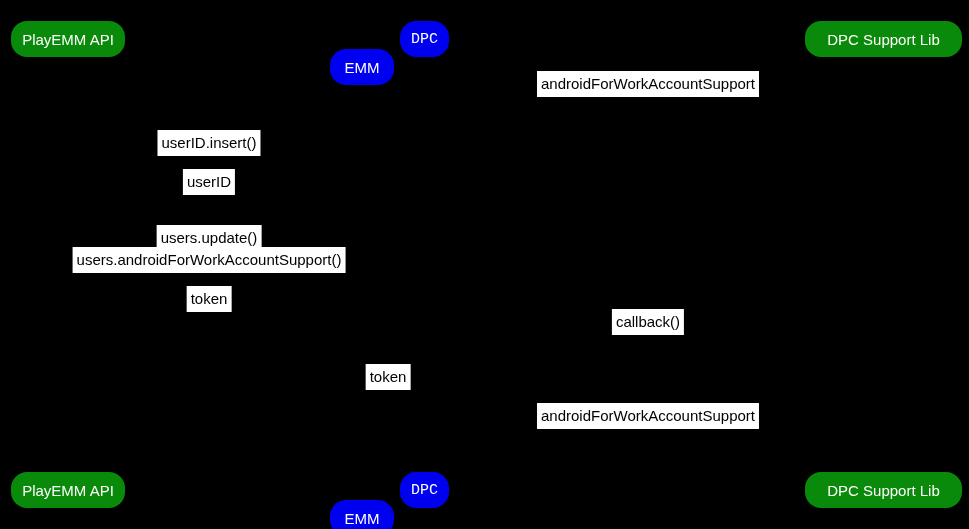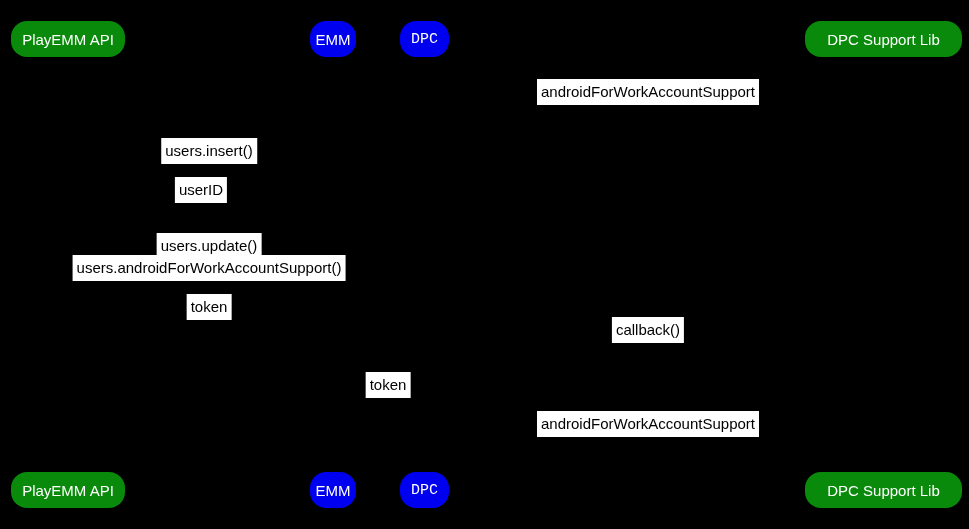--- a/index.html
+++ b/index.html
@@ -20,58 +20,57 @@
     color: var(--participant-text, #fff);
     font-size: 15px;
     box-sizing: border-box;
     border-radius: 16px;
   }
   .participant.api { background: var(--api-green, #0a8a0a); }
   .participant.component { background: var(--component-blue, #0000ee); }
   .row-top .participant { top: 21px; }
   .row-bottom .participant { top: 472px; }
   .p-playemm { left: 11px; width: 114px; }
-  .p-emm { left: 310px; width: 46px; }
+  .p-emm { left: 330px; width: 64px; margin-top: 28px; }
   .p-dpc { left: 400px; width: 49px; font-family: Liberation Mono, monospace; }
   .p-dpclib { left: 805px; width: 157px; }
   .msg {
     position: absolute;
     transform: translate(-50%, -50%);
     background: var(--label-bg, #fff);
     color: var(--label-text, #000);
     font-size: 15px;
     line-height: 20px;
     padding: 3px 4px;
     text-align: center;
     white-space: nowrap;
-    margin-top: 8px;
   }
   .msg span { display: block; }
 </style>
 </head>
 <body>
 
 <div class="stage">
 
   <div class="row-top">
     <div class="participant api p-playemm">PlayEMM API</div>
     <div class="participant component p-emm">EMM</div>
     <div class="participant component p-dpc">DPC</div>
     <div class="participant api p-dpclib">DPC Support Lib</div>
   </div>
 
   <div class="msg" style="left:648px; top:84px">
     <span>androidForWorkAccountSupport</span>
   </div>
 
   <div class="msg" style="left:209px; top:143px">
-    <span>users.insert()</span>
+    <span>userID.insert()</span>
   </div>
 
-  <div class="msg" style="left:201px; top:182px">
+  <div class="msg" style="left:209px; top:182px">
     <span>userID</span>
   </div>
 
   <div class="msg" style="left:209px; top:238px">
     <span>users.update()</span>
   </div>
 
   <div class="msg" style="left:209px; top:260px">
     <span>users.androidForWorkAccountSupport()</span>
   </div>

